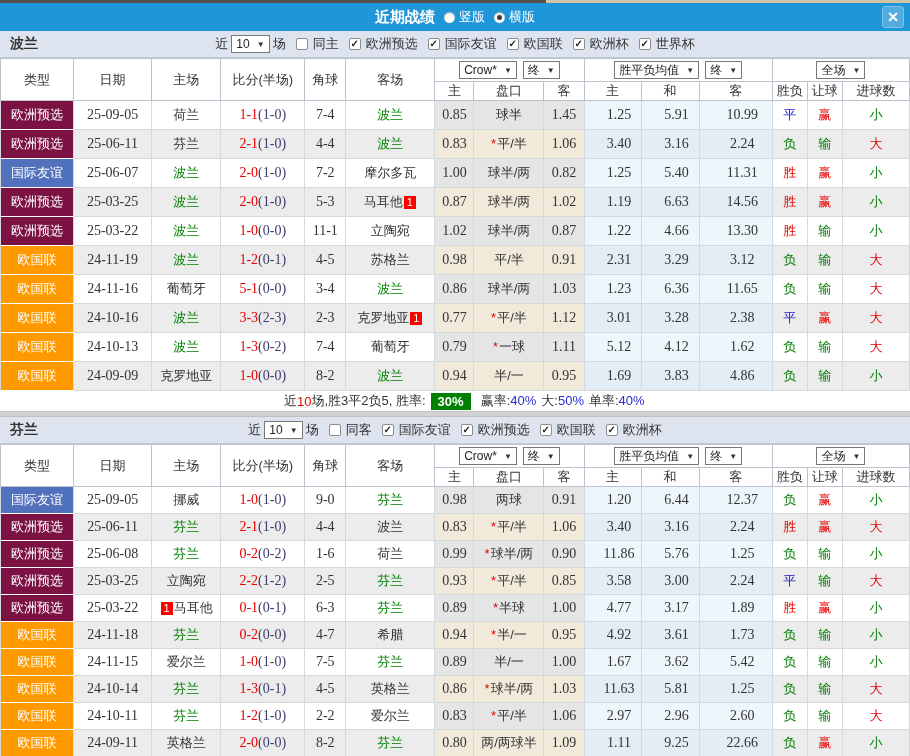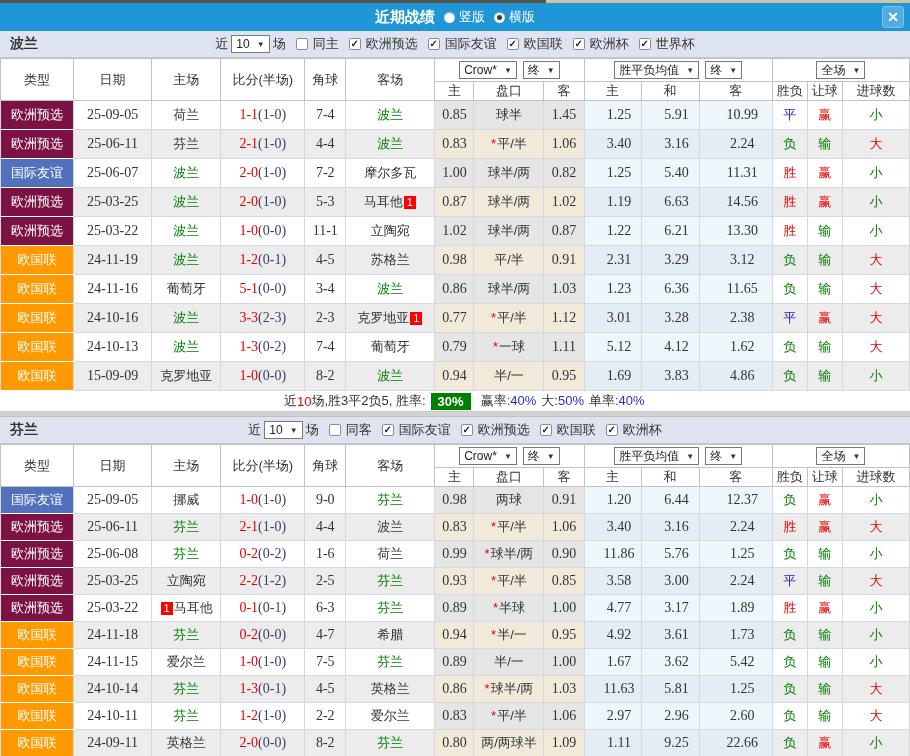--- a/index.html
+++ b/index.html
@@ -259,21 +259,21 @@
               <td class="type" style="background:#7B1243">欧洲预选</td>
               <td class="num">25-03-22</td>
               <td class="team hl">波兰</td>
               <td class="num score"><span class="ft">1-0</span><span class="ht">(0-0)</span></td>
               <td class="num">11-1</td>
               <td class="team">立陶宛</td>
               <td class="num g1">1.02</td>
               <td class="g1">球半/两</td>
               <td class="num g1">0.87</td>
               <td class="num g2">1.22</td>
-              <td class="num g2">6.21</td>
+              <td class="num g2">4.66</td>
               <td class="num g2">13.30</td>
               <td class="res" style="color:#E60000">胜</td>
               <td class="res" style="color:#007A00">输</td>
               <td class="res" style="color:#007A00">小</td>
             </tr>
             <tr class="even">
               <td class="type" style="background:#FF9900">欧国联</td>
               <td class="num">24-11-19</td>
               <td class="team hl">波兰</td>
               <td class="num score"><span class="ft">1-2</span><span class="ht">(0-1)</span></td>
@@ -335,21 +335,21 @@
               <td class="num g1">1.11</td>
               <td class="num g2">5.12</td>
               <td class="num g2">4.12</td>
               <td class="num g2">1.62</td>
               <td class="res" style="color:#007A00">负</td>
               <td class="res" style="color:#007A00">输</td>
               <td class="res" style="color:#E60000">大</td>
             </tr>
             <tr class="even">
               <td class="type" style="background:#FF9900">欧国联</td>
-              <td class="num">15-09-09</td>
+              <td class="num">24-09-09</td>
               <td class="team">克罗地亚</td>
               <td class="num score"><span class="ft">1-0</span><span class="ht">(0-0)</span></td>
               <td class="num">8-2</td>
               <td class="team hl">波兰</td>
               <td class="num g1">0.94</td>
               <td class="g1">半/一</td>
               <td class="num g1">0.95</td>
               <td class="num g2">1.69</td>
               <td class="num g2">3.83</td>
               <td class="num g2">4.86</td>

